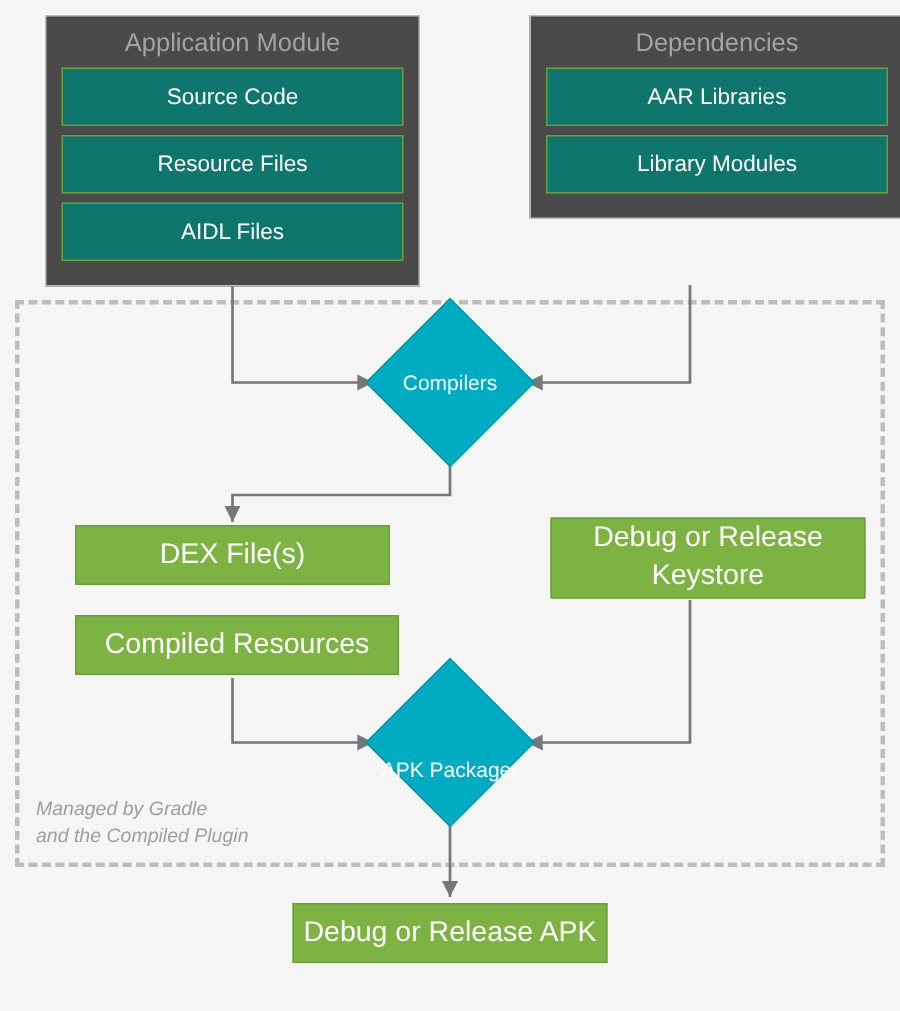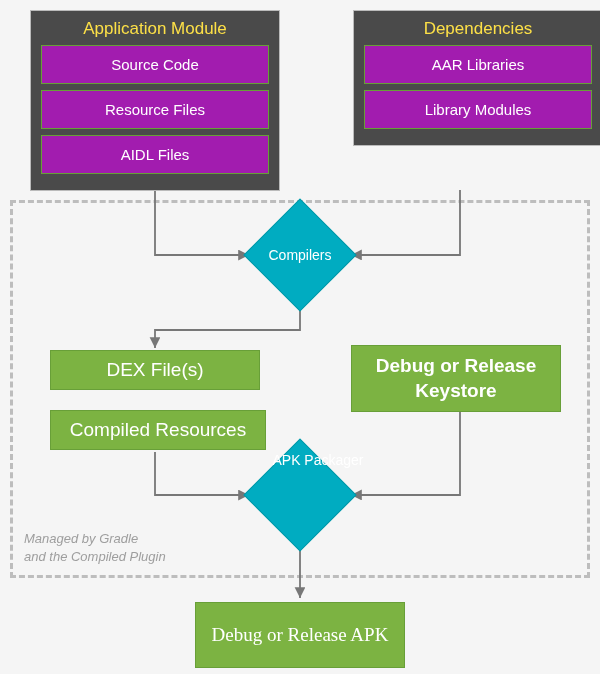--- a/index.html
+++ b/index.html
@@ -12,27 +12,27 @@
     overflow: hidden;
   }
   .dark-box {
     position: absolute;
     background: #4a4a4a;
     border: 1px solid #bbb;
     padding: 8px 10px 10px 10px;
     text-align: center;
   }
   .dark-box h3 {
-    color: #fde047;
+    color: #a3a3a3;
     font-weight: 400;
     font-size: 17px;
     margin-bottom: 6px;
   }
   .green-pill {
-    background: #a21caf;
+    background: #0f766e;
     color: #fff;
     font-size: 15px;
     padding: 10px 8px;
     margin: 6px 0;
     border: 1px solid #689f38;
     text-align: center;
   }
   .green-box {
     position: absolute;
     background: #7cb342;
@@ -122,29 +122,29 @@
 <div class="diamond-label" style="left:250px; top:247px; width:100px;text-align:center;">Compilers</div>
 
 <div class="green-box" style="left:50px; top:350px; width:210px; height:40px;">
   <span>DEX File(s)</span>
 </div>
 
 <div class="green-box" style="left:50px; top:410px; width:216px; height:40px;">
   <span>Compiled Resources</span>
 </div>
 
-<div class="green-box" style="left:351px; top:345px; width:210px; height:67px;font-weight:bold;">
+<div class="green-box" style="left:367px; top:345px; width:210px; height:54px;">
   <span>Debug or Release Keystore</span>
 </div>
 
 <div class="diamond" style="left:260px; top:455px; width:80px; height:80px;"></div>
-<div class="diamond-label" style="left:250px; top:452px; width:100px;margin-left:18px;">
+<div class="diamond-label" style="left:250px; top:505px; width:100px;">
   <span>APK Packager</span>
 </div>
 
 <div class="note" style="left:24px; top:530px;">
   <div>Managed by Gradle</div>
   <div>and the Compiled Plugin</div>
 </div>
 
-<div class="green-box" style="left:195px; top:602px; width:210px; height:66px;font-family:Liberation Serif, serif;">
+<div class="green-box" style="left:195px; top:602px; width:210px; height:40px;">
   <span>Debug or Release APK</span>
 </div>
 
 </body></html>

